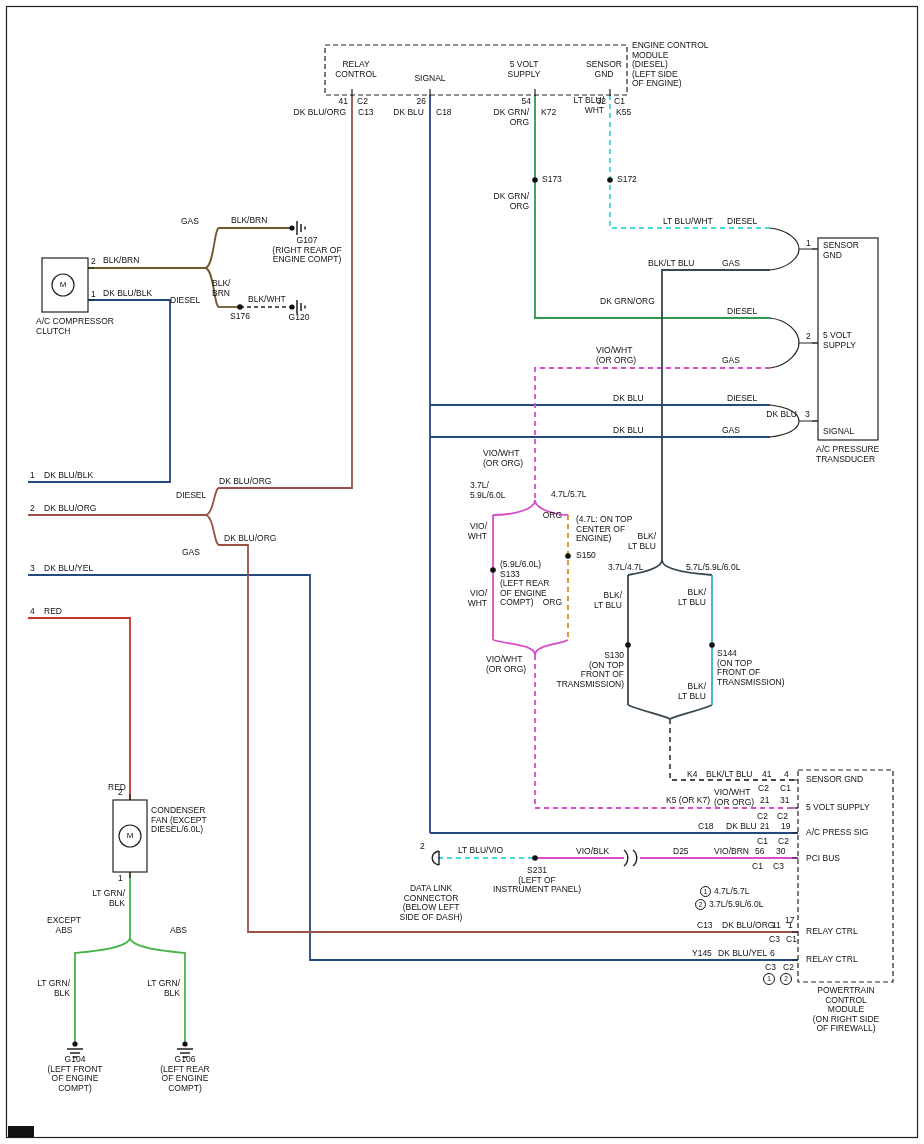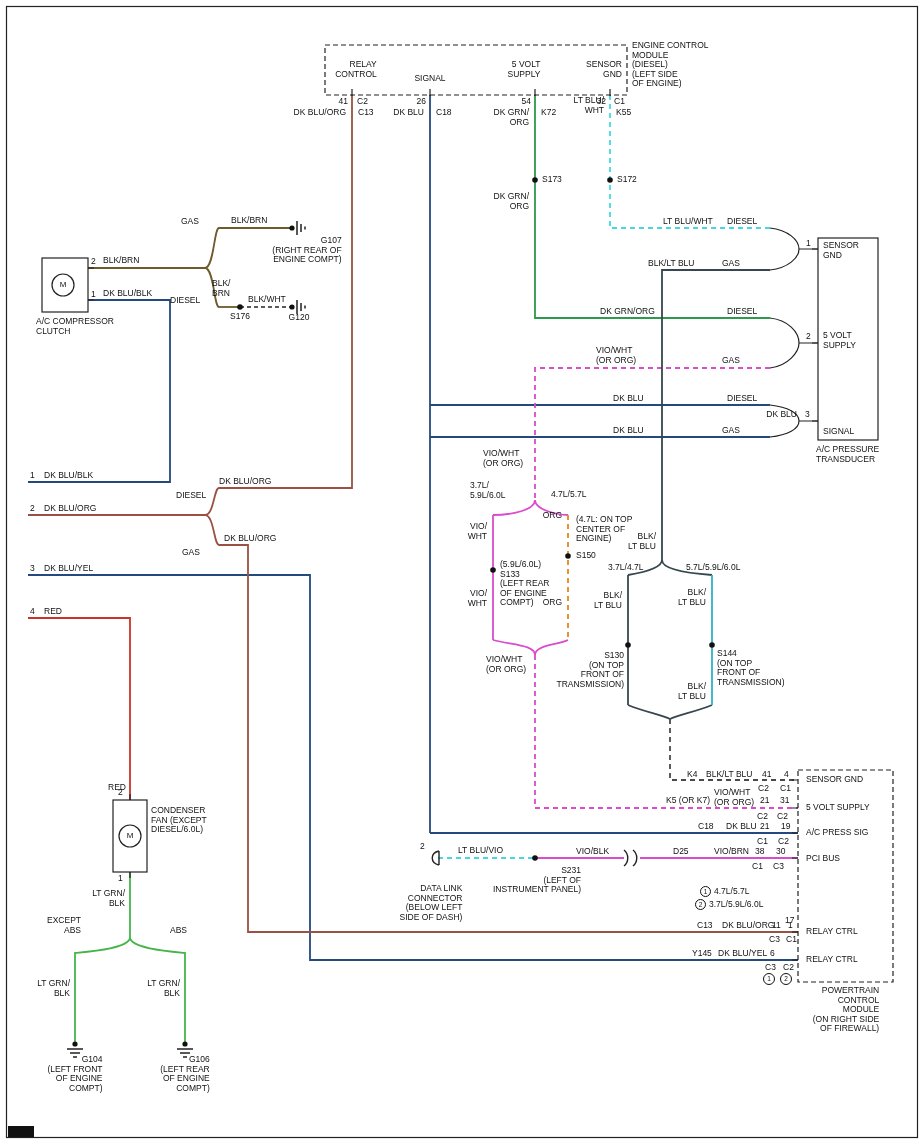--- a/index.html
+++ b/index.html
@@ -1,21 +1,21 @@
 <!DOCTYPE html>
 <html><head>
 <meta charset="utf-8">
 <style>
   html,body{margin:0;padding:0;background:#e8e8e8;}
   .page{position:relative;width:924px;height:1144px;background:#ffffff;overflow:hidden;
         font-family:"Liberation Sans",sans-serif;}
   svg{position:absolute;left:0;top:0;}
   .lbl{position:absolute;font:8.5px/9.5px "Liberation Sans",sans-serif;color:#111;
        white-space:pre-line;z-index:2;}
-  .ctr{transform:translateX(-50%);text-align:right;}
+  .ctr{transform:translateX(-50%);text-align:center;}
   .rt{transform:translateX(-100%);text-align:right;}
   .legend-row{position:absolute;display:flex;gap:3px;align-items:center;z-index:2;
        font:8.5px/9.5px "Liberation Sans",sans-serif;color:#111;}
   .circ{display:inline-block;width:9px;height:9px;border:1px solid #111;border-radius:50%;
        font:6.5px/9px "Liberation Sans",sans-serif;text-align:center;flex:0 0 auto;}
   .circm{position:absolute;width:10px;height:10px;border:1px solid #111;border-radius:50%;
        font:6.5px/10px "Liberation Sans",sans-serif;text-align:center;color:#111;z-index:2;}
   .motor{font:8px/9px "Liberation Sans",sans-serif;}
 </style>
 </head>
@@ -200,21 +200,21 @@
 <div class="lbl" style="left:616px;top:108px">K55</div>
 <div class="lbl" style="left:542px;top:175px">S173</div>
 <div class="lbl" style="left:617px;top:175px">S172</div>
 <div class="lbl rt" style="left:529px;top:192px">DK GRN/
 ORG</div>
 
 <div class="lbl" style="left:663px;top:217px">LT BLU/WHT</div>
 <div class="lbl" style="left:727px;top:217px">DIESEL</div>
 <div class="lbl" style="left:648px;top:259px">BLK/LT BLU</div>
 <div class="lbl" style="left:722px;top:259px">GAS</div>
-<div class="lbl" style="left:600px;top:307px">DK GRN/ORG</div>
+<div class="lbl" style="left:600px;top:297px">DK GRN/ORG</div>
 <div class="lbl" style="left:727px;top:307px">DIESEL</div>
 <div class="lbl" style="left:596px;top:346px">VIO/WHT
 (OR ORG)</div>
 <div class="lbl" style="left:722px;top:356px">GAS</div>
 <div class="lbl" style="left:613px;top:394px">DK BLU</div>
 <div class="lbl" style="left:727px;top:394px">DIESEL</div>
 <div class="lbl" style="left:613px;top:426px">DK BLU</div>
 <div class="lbl" style="left:722px;top:426px">GAS</div>
 <div class="lbl" style="left:806px;top:239px">1</div>
 <div class="lbl" style="left:806px;top:332px">2</div>
@@ -330,21 +330,21 @@
 <div class="lbl" style="left:698px;top:822px">C18</div>
 <div class="lbl" style="left:726px;top:822px">DK BLU</div>
 <div class="lbl" style="left:760px;top:822px">21</div>
 <div class="lbl" style="left:781px;top:822px">19</div>
 <div class="lbl" style="left:757px;top:837px">C1</div>
 <div class="lbl" style="left:778px;top:837px">C2</div>
 
 <div class="lbl" style="left:576px;top:847px">VIO/BLK</div>
 <div class="lbl" style="left:673px;top:847px">D25</div>
 <div class="lbl" style="left:714px;top:847px">VIO/BRN</div>
-<div class="lbl" style="left:755px;top:847px">38</div>
+<div class="lbl" style="left:755px;top:847px">56</div>
 <div class="lbl" style="left:776px;top:847px">30</div>
 <div class="lbl" style="left:752px;top:862px">C1</div>
 <div class="lbl" style="left:773px;top:862px">C3</div>
 
 <div class="lbl" style="left:697px;top:921px">C13</div>
 <div class="lbl" style="left:722px;top:921px">DK BLU/ORG</div>
 <div class="lbl" style="left:772px;top:921px">11</div>
 <div class="lbl" style="left:788px;top:921px">1</div>
 <div class="lbl" style="left:769px;top:935px">C3</div>
 <div class="lbl" style="left:786px;top:935px">C1</div>

